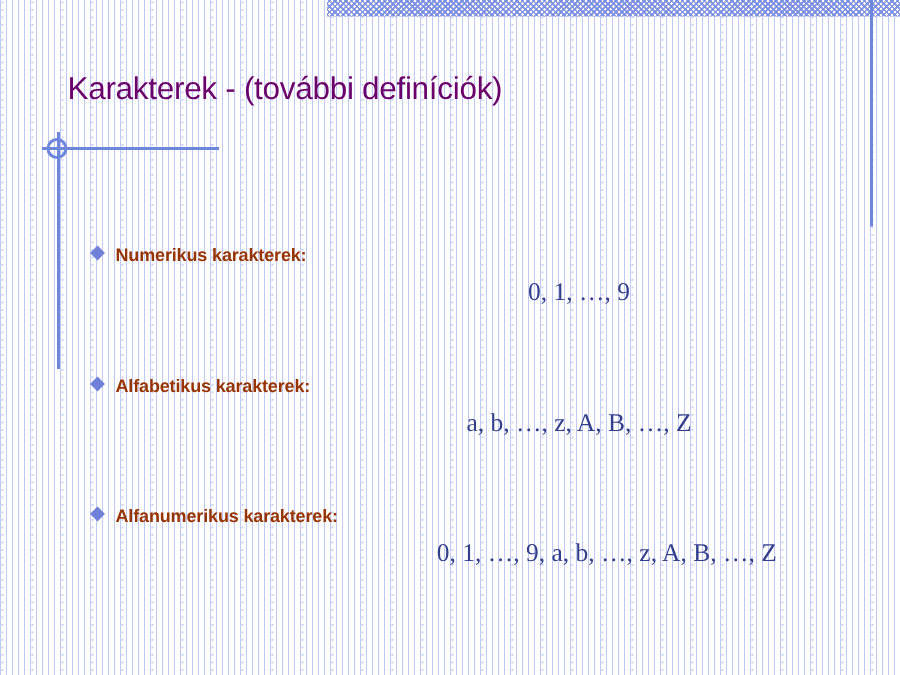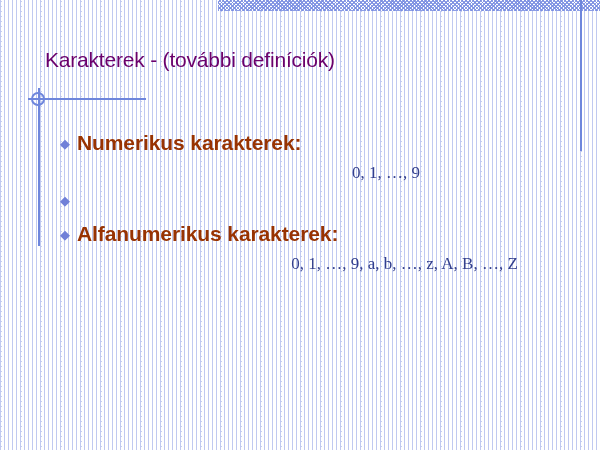--- a/index.html
+++ b/index.html
@@ -119,23 +119,24 @@
     color: #7080D8;
     font-size: 13px;
     line-height: 1;
     margin-right: 7px;
     position: relative;
     top: -2px;
   }
   .bullet-text {
     color: #983302;
     font-weight: bold;
-    font-size: 21px;
+    font-size: 12px;
     letter-spacing: -0.1px;
     font-family: "Liberation Sans", sans-serif;
+    margin-top: 32px;
   }
   .sub-text {
     color: #333F8C;
     font-size: 17px;
     font-weight: normal;
     white-space: nowrap;
     font-family: "Liberation Serif", serif;
     text-align: center;
   }
   .g1 .sub-text { margin-left: 122px; margin-top: 8px; }
@@ -163,21 +164,23 @@
       <div class="bullet-row">
         <span class="bullet-mark">◆</span>
         <span class="bullet-text">Numerikus karakterek:</span>
       </div>
       <div class="sub-text">0, 1, …, 9</div>
     </div>
 
     <div class="group g2">
       <div class="bullet-row">
         <span class="bullet-mark">◆</span>
+        <span class="bullet-text">Alfabetikus karakterek:</span>
       </div>
+      <div class="sub-text">a, b, …, z, A, B, …, Z</div>
     </div>
 
     <div class="group g3">
       <div class="bullet-row">
         <span class="bullet-mark">◆</span>
         <span class="bullet-text">Alfanumerikus karakterek:</span>
       </div>
       <div class="sub-text">0, 1, …, 9, a, b, …, z, A, B, …, Z</div>
     </div>
 

